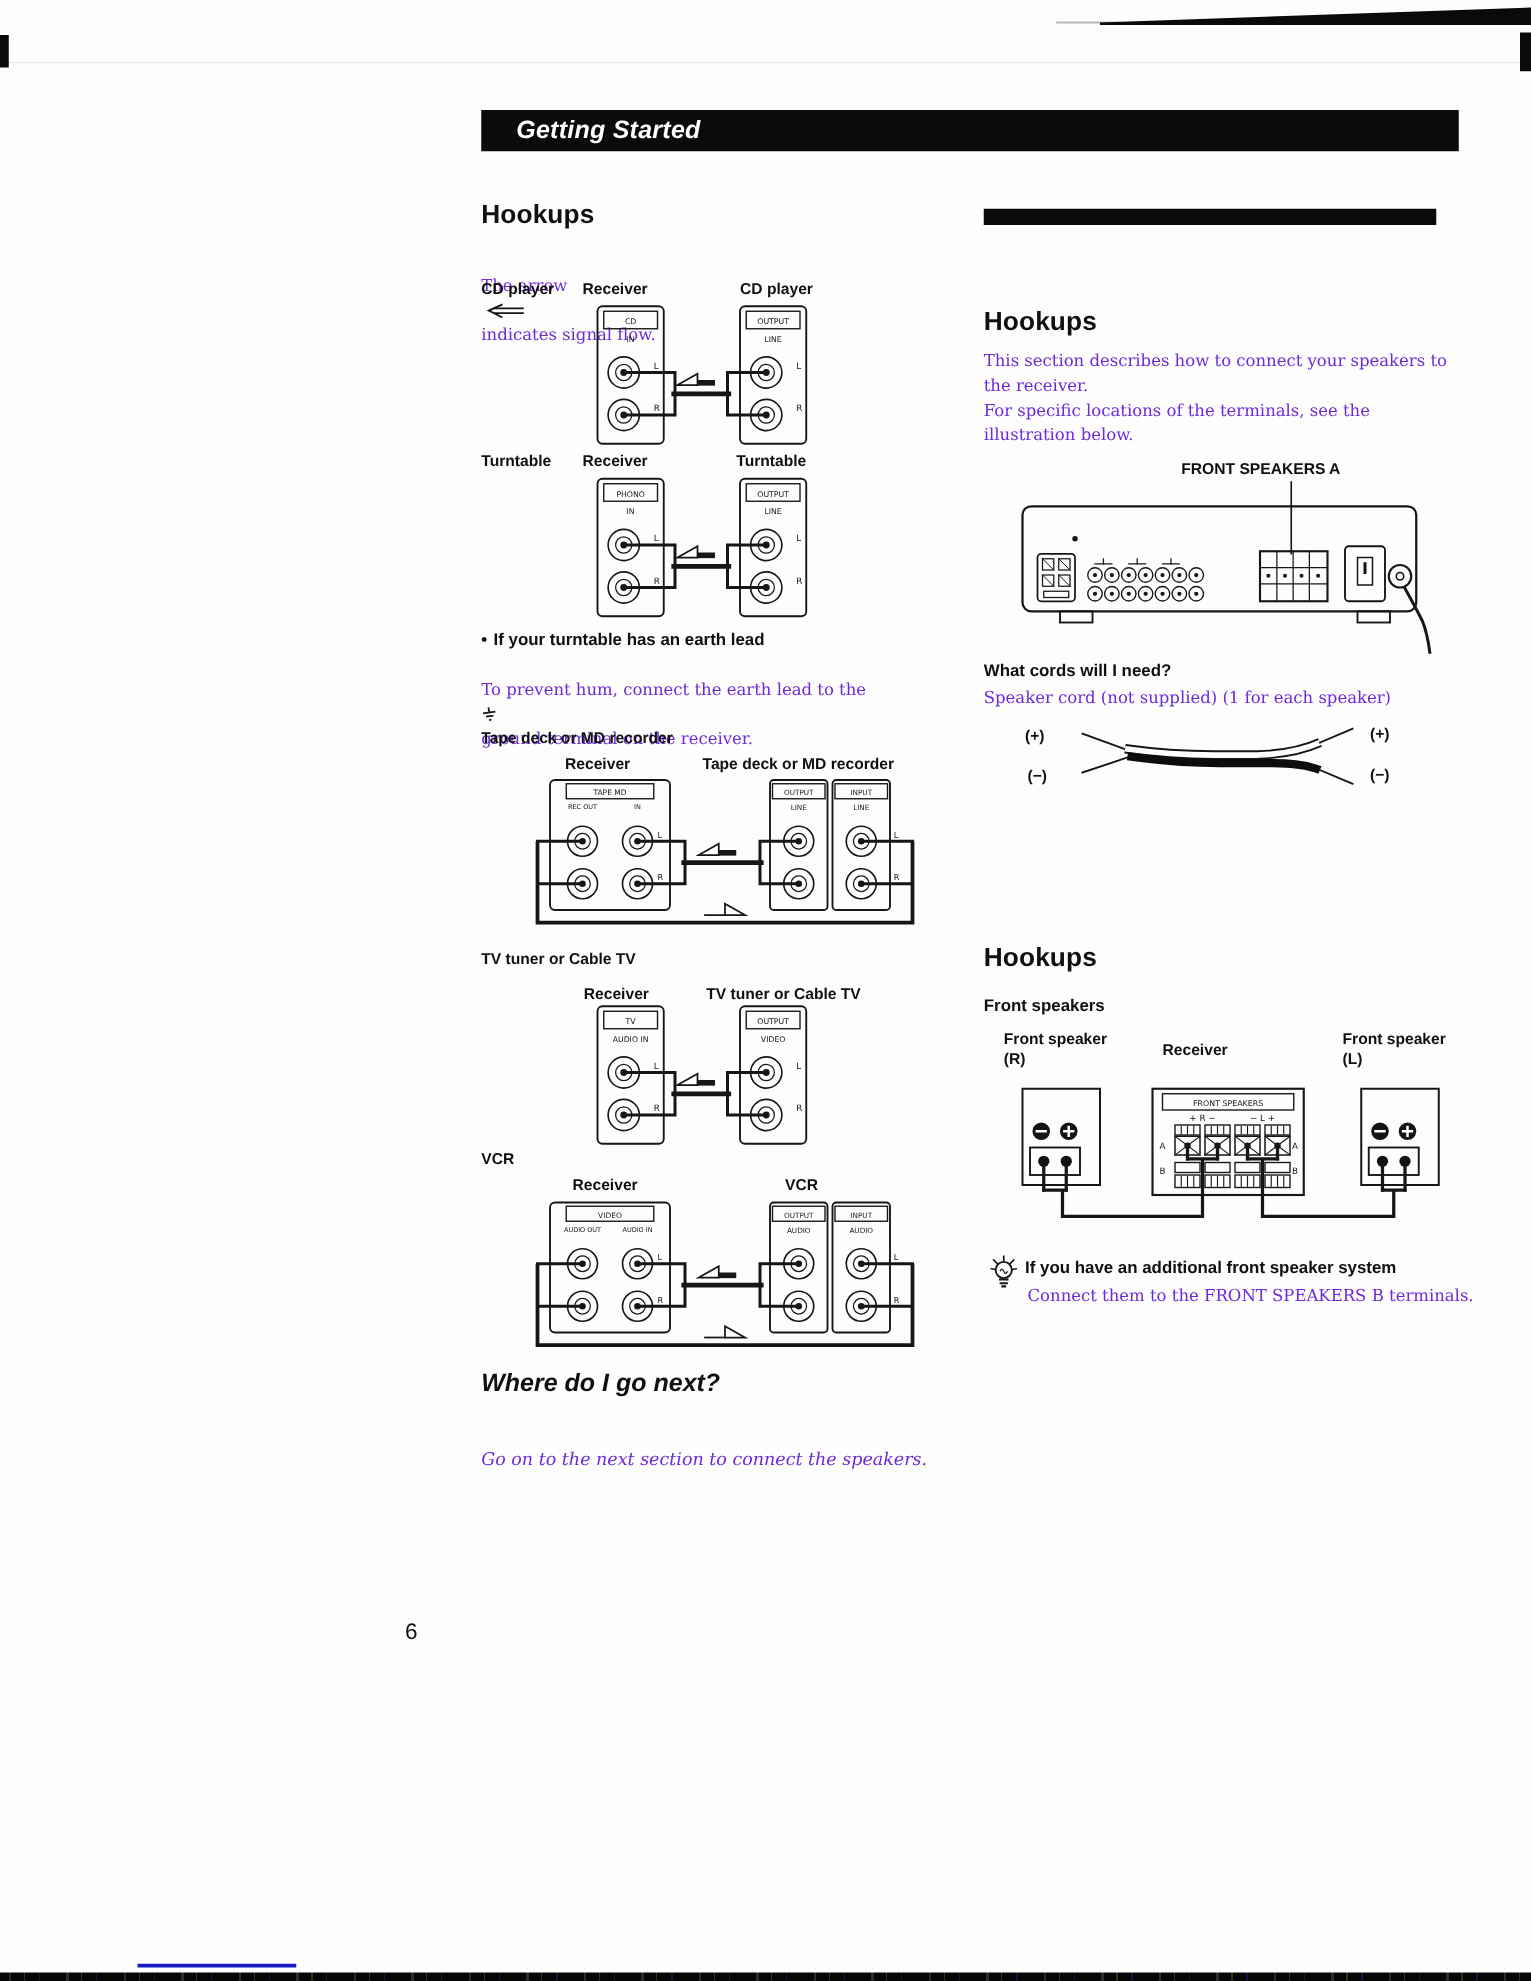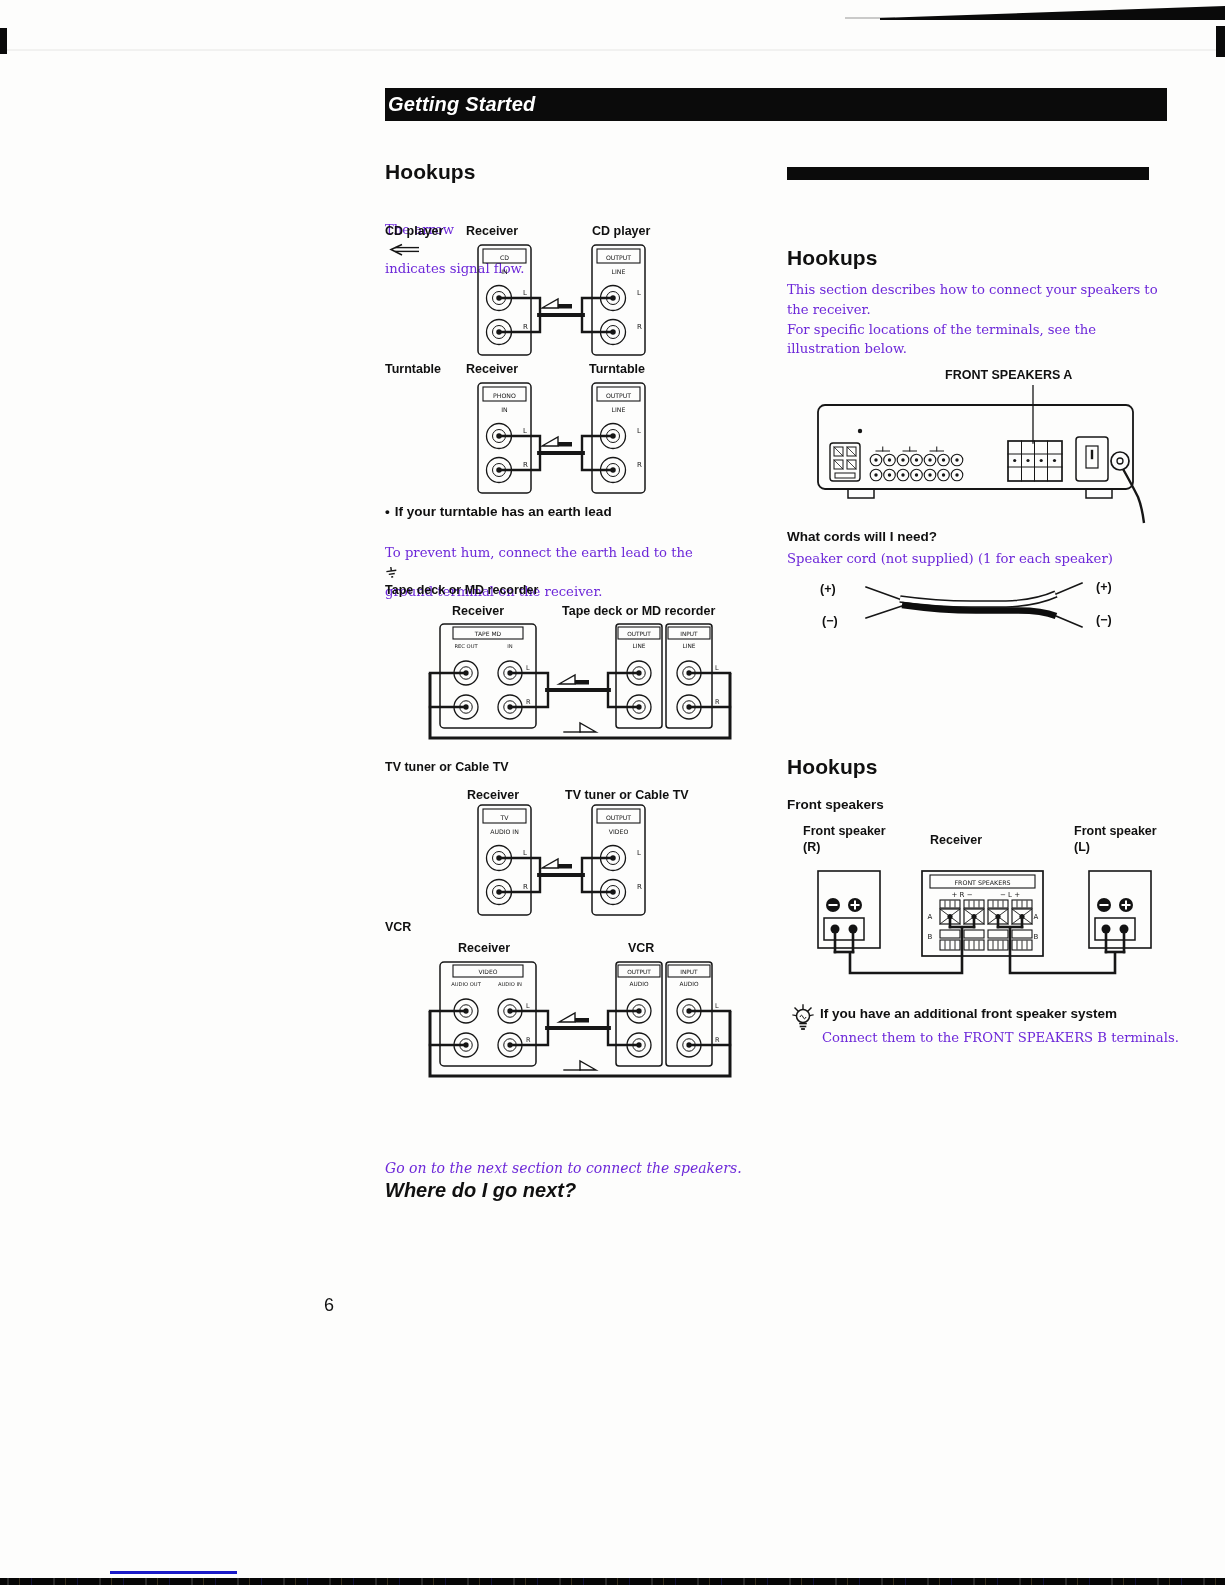--- a/index.html
+++ b/index.html
@@ -2,21 +2,21 @@
 <html><head>
 <meta charset="utf-8">
 <style>
   *{margin:0;padding:0;box-sizing:border-box}
   html,body{background:#fff}
   .page{position:relative;width:1225px;height:1585px;background:#fdfdfc;overflow:hidden;
         font-family:"DejaVu Serif",serif;color:#222}
   .abs{position:absolute}
   .sb{font-family:"Liberation Sans","DejaVu Sans",sans-serif;font-weight:bold;color:#101010}
   .headerbar{background:#0b0b0b;color:#fff;font-family:"Liberation Sans","DejaVu Sans",sans-serif;
-             font-weight:bold;font-style:italic;font-size:20px;line-height:33px;padding-left:3px;
+             font-weight:bold;font-style:italic;font-size:20px;line-height:33px;padding-left:28px;
              letter-spacing:.2px}
   .h1{font-size:21px;letter-spacing:.1px}
   .h2{font-size:13.5px}
   .dlabel{font-size:12.5px}
   .body{font-family:"DejaVu Serif",serif;font-size:13.2px;line-height:1.5;color:#6d28d9;white-space:pre-line}
   .ital{font-style:italic}
   .bigtitle{font-size:25px;letter-spacing:-0.3px}
   .wheretitle{font-size:20px;font-style:italic}
   .ctr{text-align:left}
   .bar{background:#0b0b0b}
@@ -296,21 +296,21 @@
       <rect x="155" y="62" width="14" height="4.5" fill="#161616"></rect>
       <line x1="46" y1="55" x2="10" y2="55" stroke="#161616" stroke-width="2.4" stroke-linecap="square"></line>
       <line x1="46" y1="89" x2="10" y2="89" stroke="#161616" stroke-width="2.4" stroke-linecap="square"></line>
       <line x1="269" y1="55" x2="310" y2="55" stroke="#161616" stroke-width="2.4" stroke-linecap="square"></line>
       <line x1="269" y1="89" x2="310" y2="89" stroke="#161616" stroke-width="2.4" stroke-linecap="square"></line>
       <polyline points="10,55 10,120 310,120 310,55" fill="none" stroke="#161616" stroke-width="3"></polyline>
       <path d="M176,114 L160,105 L160,114 Z" fill="#fff" stroke="#161616" stroke-width="1.4"></path>
       <line x1="144" y1="114" x2="160" y2="114" stroke="#161616" stroke-width="1.4" stroke-linecap="square"></line>
     </svg>
 
-  <div class="abs sb wheretitle" style="left:385px;top:1179px">Where do I go next?</div>
+  <div class="abs sb wheretitle" style="left:385px;top:1096px">Where do I go next?</div>
   <div class="abs body ital" style="left:385px;top:1158px;width:360px;font-size:14px">Go on to the next section to connect the speakers.</div>
 
   <div class="abs" style="left:324px;top:1295px;font-family:'Liberation Sans','DejaVu Sans',sans-serif;font-size:18px;color:#111">6</div>
 
   <div class="abs bar" style="left:787px;top:167px;width:362px;height:13px"></div>
 
   <div class="abs sb h1" style="left:787px;top:246px">Hookups</div>
   <div class="abs body" style="left:787px;top:280px;width:380px">This section describes how to connect your speakers to
 the receiver.
 For specific locations of the terminals, see the

